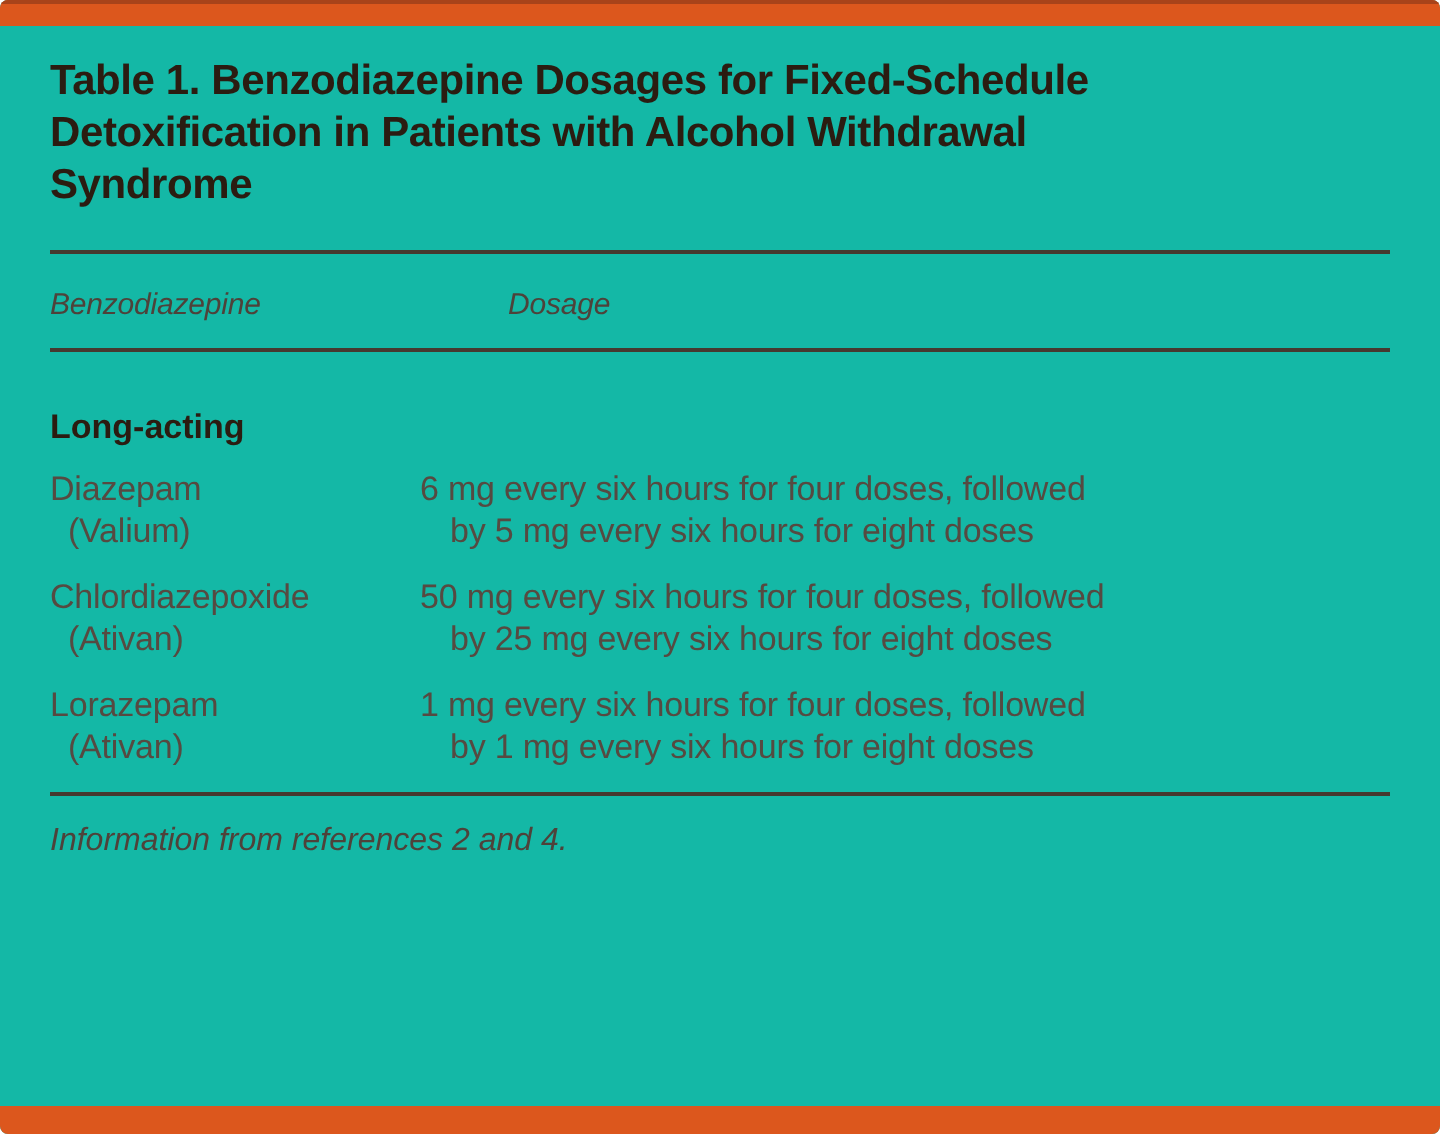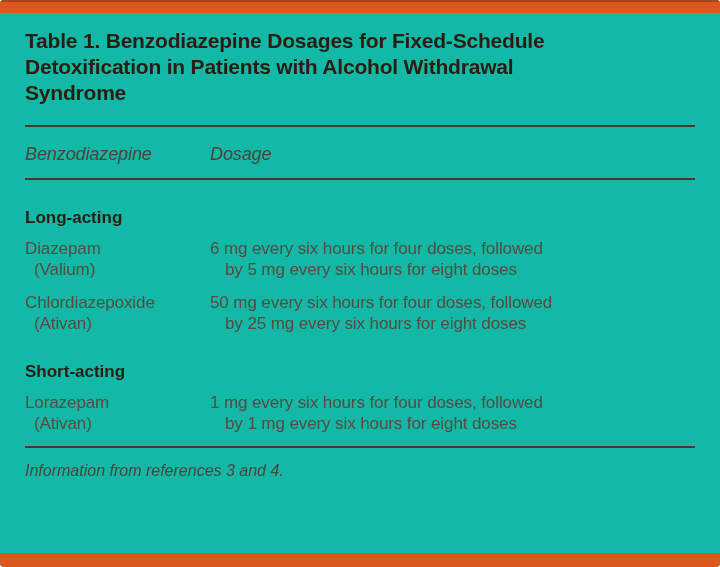--- a/index.html
+++ b/index.html
@@ -46,23 +46,24 @@
   .rule {
     height: 2px;
     background: #46392F;
   }
   .rule-top { margin-top: 19px; }
   .colheaders {
     display: grid;
     grid-template-columns: 185px 1fr;
     padding: 17px 0 13px 0;
     font-style: italic;
-    font-size: 18px;
+    font-size: 15px;
     color: #4E423A;
     letter-spacing: -0.1px;
+    gap: 44px;
   }
   .section-heading {
     margin: 28px 0 10px 0;
     font-size: 17px;
     font-weight: bold;
     color: #2B1C11;
   }
   .row {
     display: grid;
     grid-template-columns: 185px 1fr;
@@ -127,35 +128,34 @@
           <div class="brand">(Ativan)</div>
         </div>
         <div class="cell dosage">
           <div class="dose-line1">50 mg every six hours for four doses, followed</div>
           <div class="dose-line2">by 25 mg every six hours for eight doses</div>
         </div>
       </div>
     </div>
 
     <div class="section">
-      <div class="section-heading">Short-acting</div>
 
       <div class="row">
         <div class="cell drug">
           <div class="drug-name">Lorazepam</div>
           <div class="brand">(Ativan)</div>
         </div>
         <div class="cell dosage">
           <div class="dose-line1">1 mg every six hours for four doses, followed</div>
           <div class="dose-line2">by 1 mg every six hours for eight doses</div>
         </div>
       </div>
 
     </div>
 
     <div class="rule rule-bottom"></div>
 
-    <div class="footnote">Information from references 3 and 4.</div>
+    <div class="footnote">Information from references 2 and 4.</div>
 
   </div>
 
   <div class="bottombar"></div>
 </div>
 
 </body></html>

